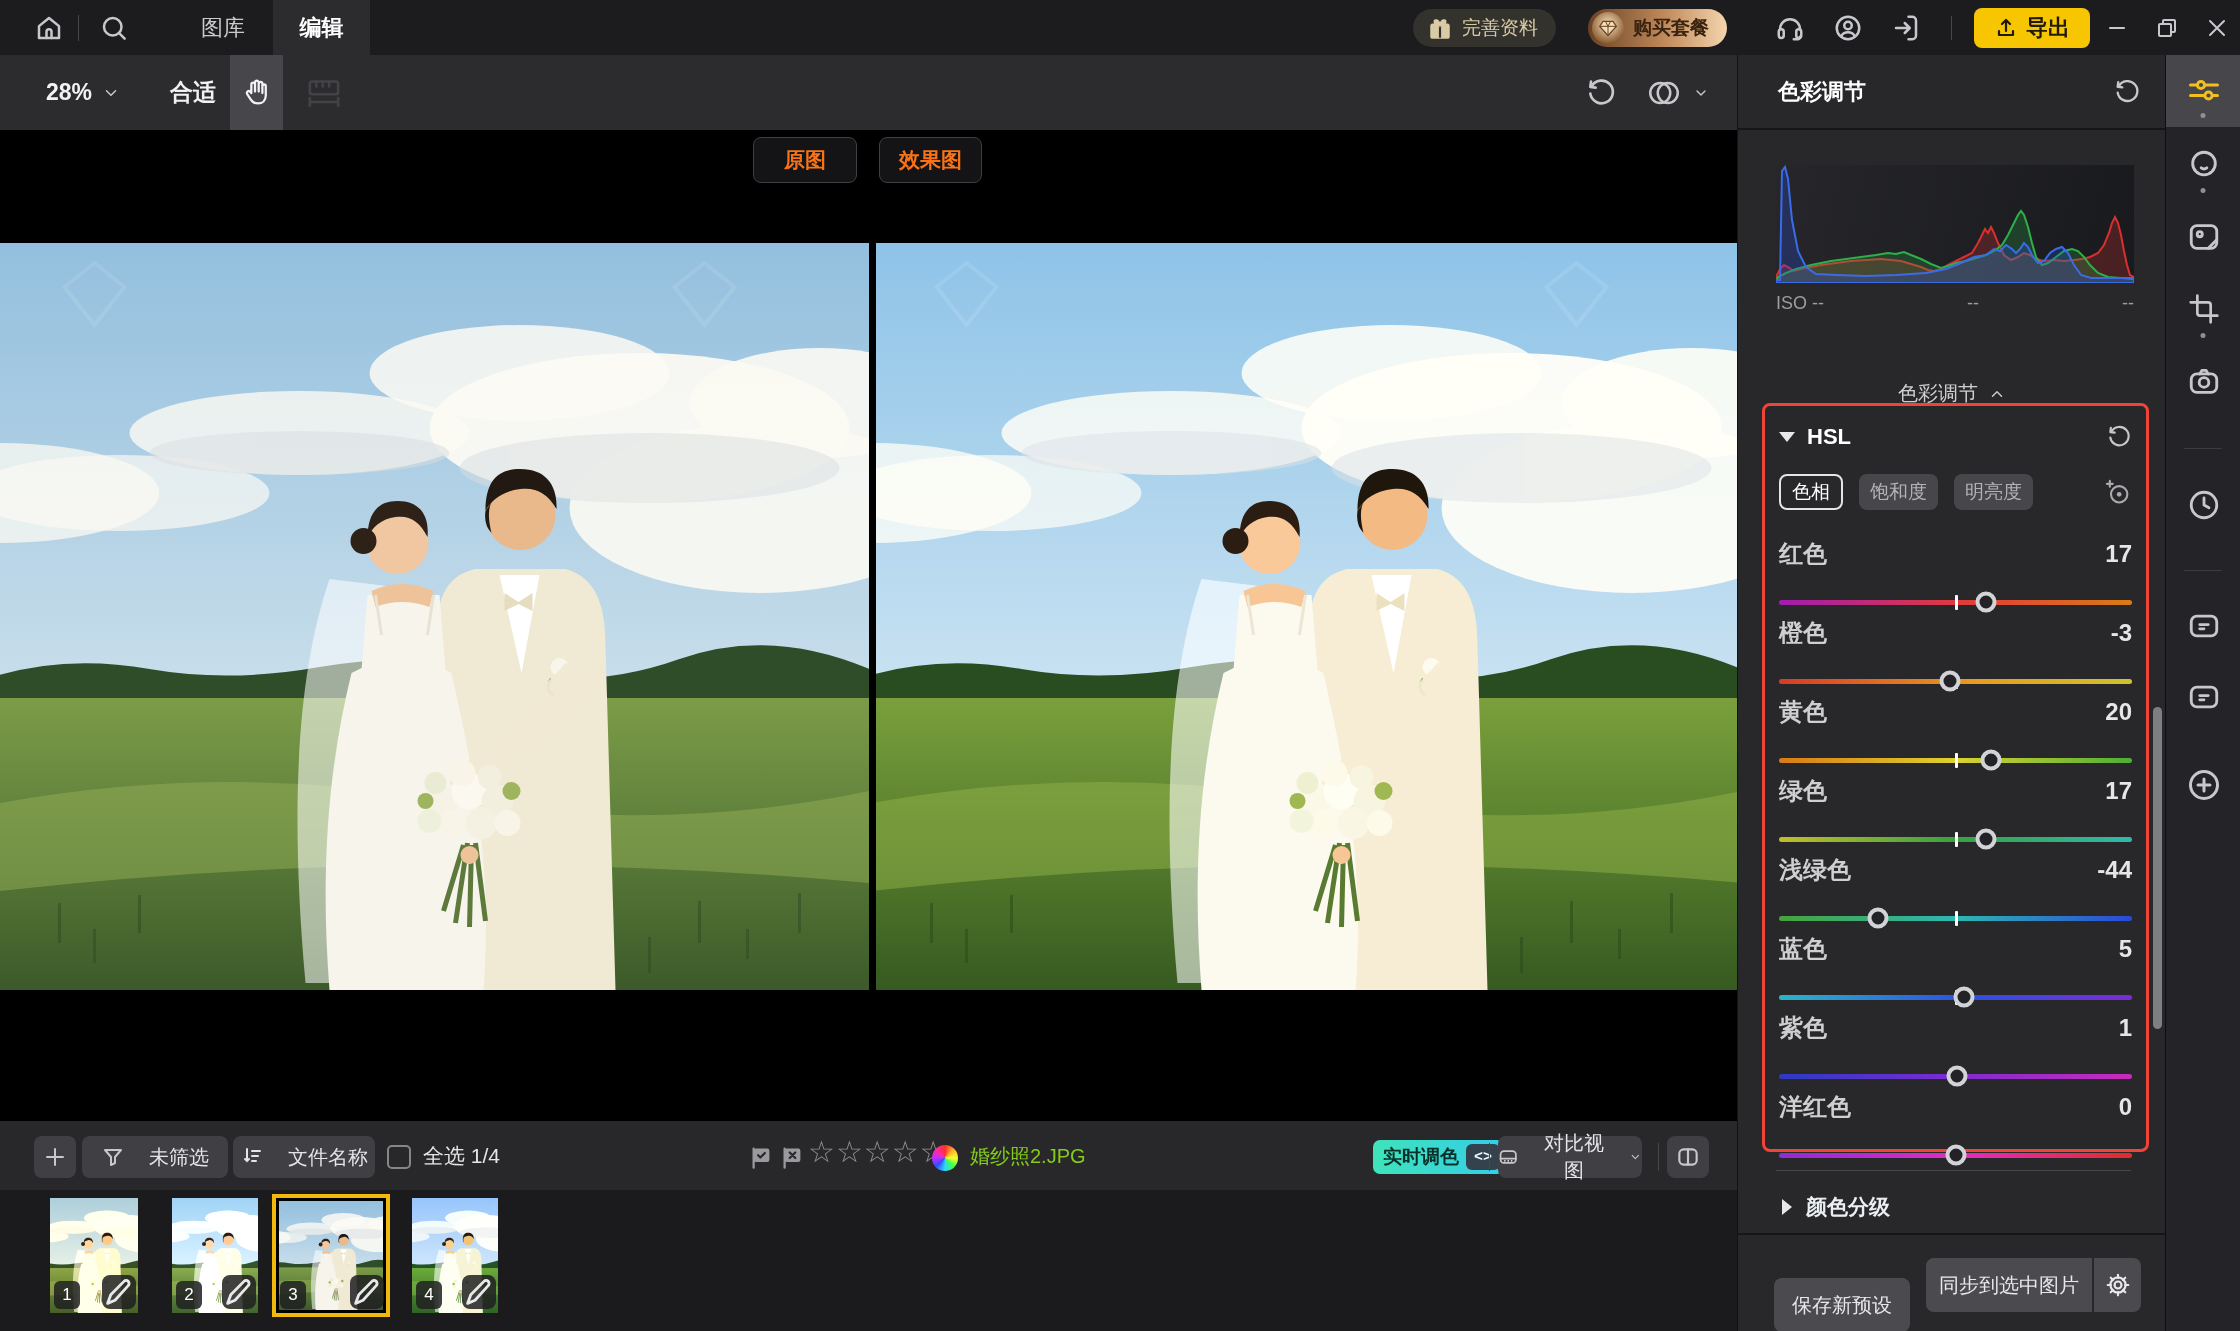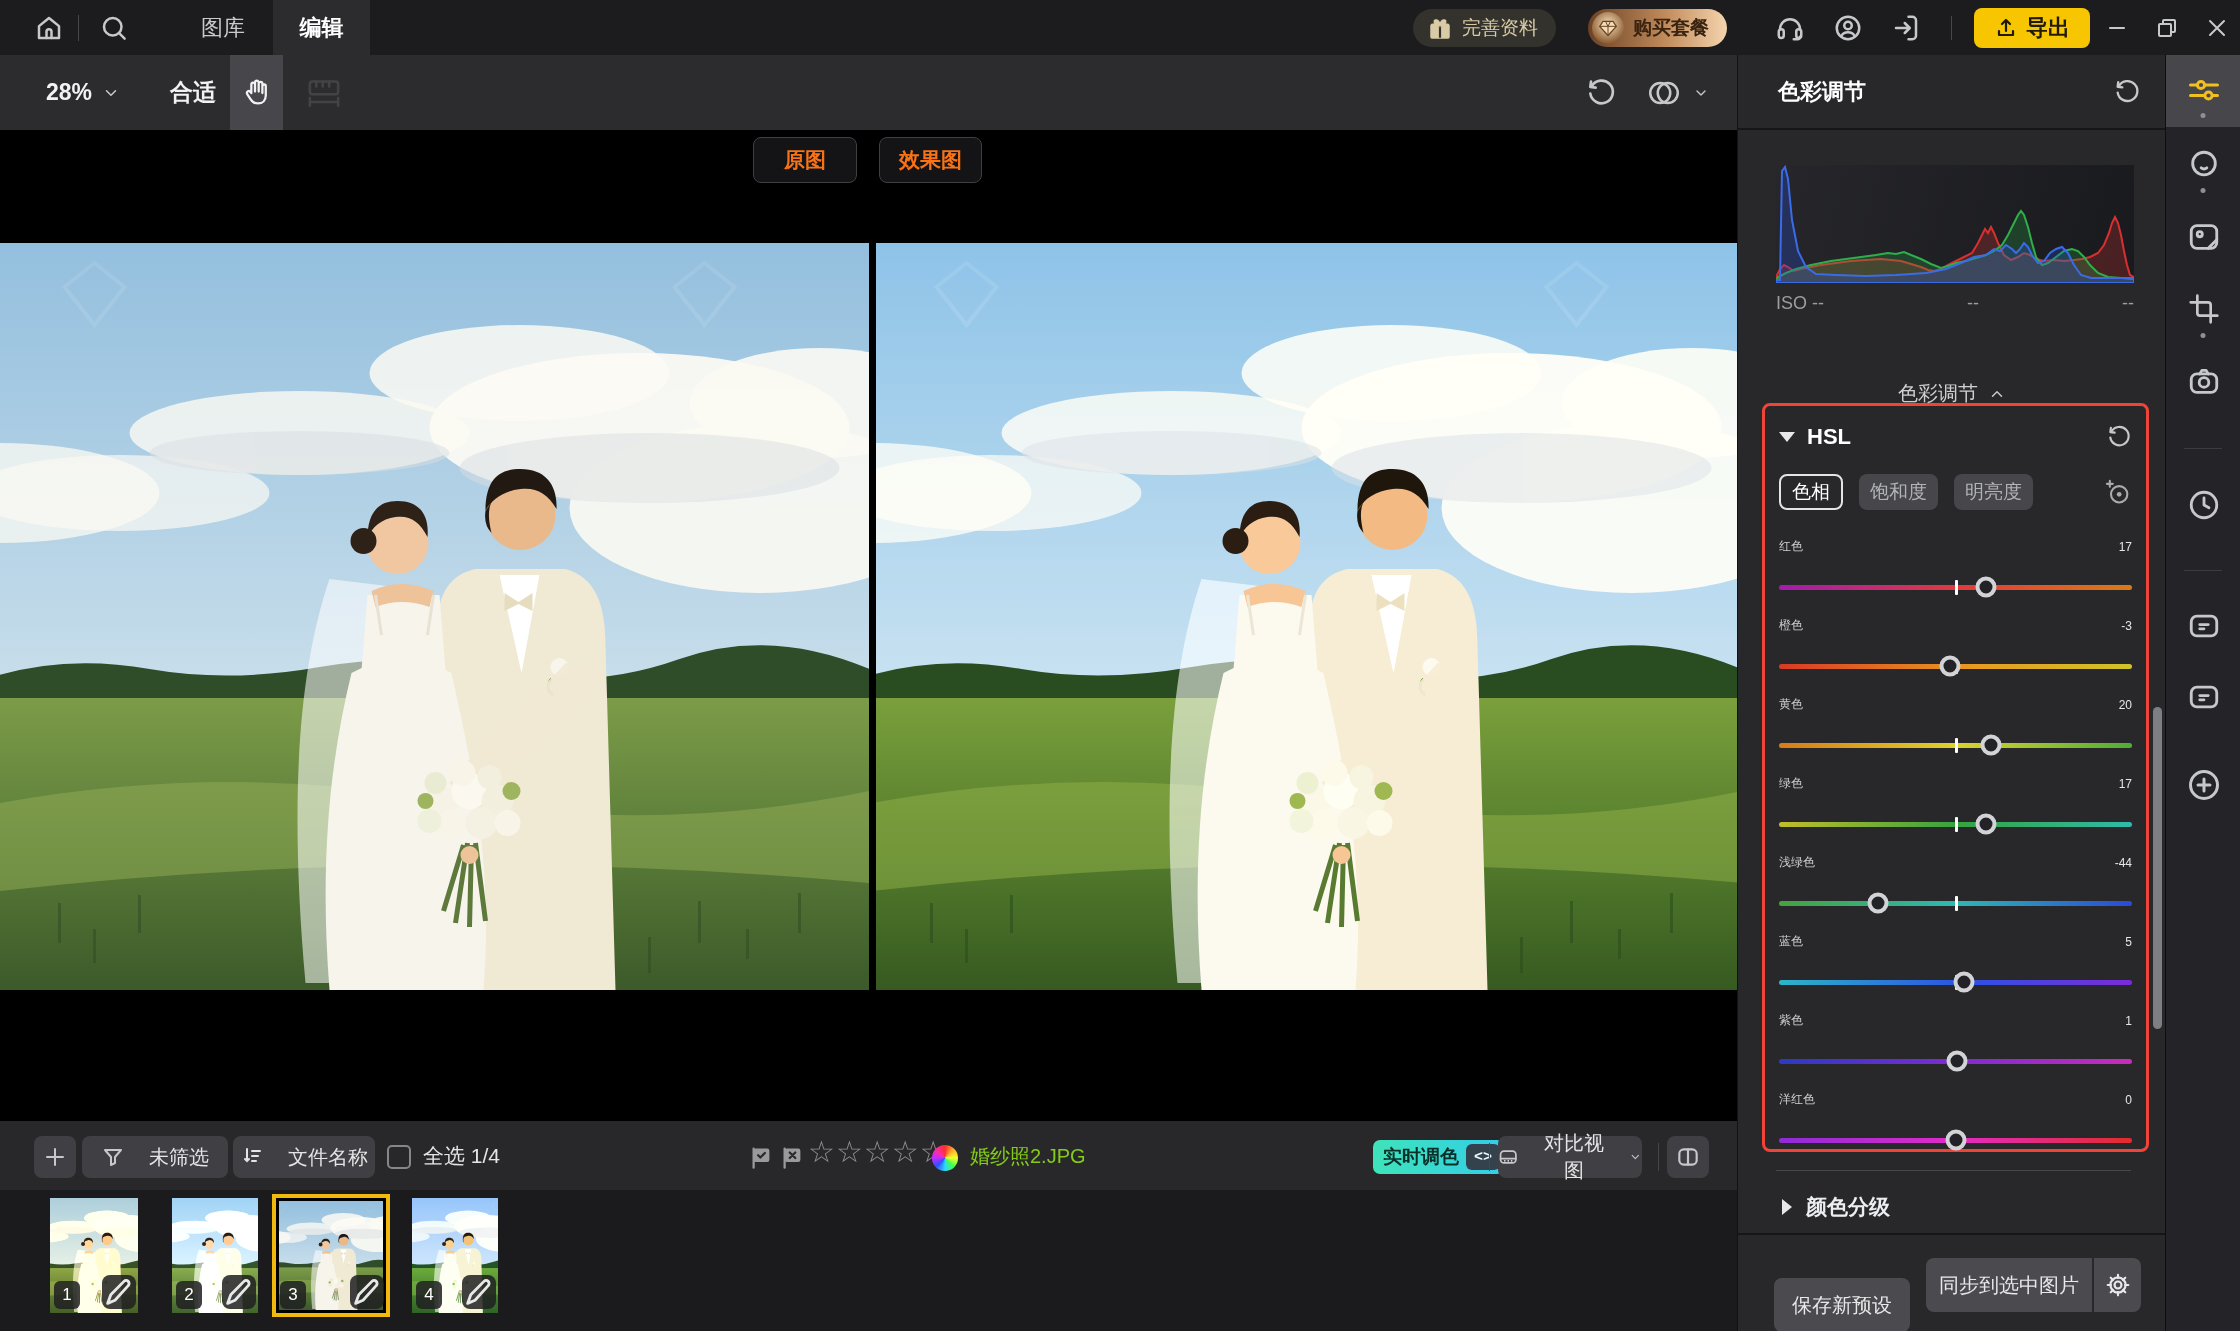--- a/index.html
+++ b/index.html
@@ -62,21 +62,21 @@
   .hsl-head{display:flex;align-items:center;gap:12px;margin-top:6px;}
   .caret-down{width:0;height:0;border-left:8px solid transparent;border-right:8px solid transparent;border-top:10px solid #e8e8ea;}
   .caret-right{width:0;height:0;border-top:8px solid transparent;border-bottom:8px solid transparent;border-left:10px solid #e8e8ea;}
   .hsl-title{font-size:22px;font-weight:bold;color:#fff;flex:1;}
   .hsl-tabs{display:flex;align-items:center;gap:16px;margin-top:24px;}
   .hsl-tab{height:36px;padding:16px 11px;border-radius:8px;background:#46464b;color:#b2b3b7;font-size:19px;display:flex;align-items:center;cursor:pointer;}
   .hsl-tab.active{background:transparent;border:2px solid #e4e4e6;color:#fff;}
   .tabs-spacer{flex:1;}
   .sliders{margin-top:14px;}
   .srow{height:79px;position:relative;}
-  .srow .lbl-line{display:flex;justify-content:space-between;align-items:center;padding-top:14px;font-size:12px;}
+  .srow .lbl-line{display:flex;justify-content:space-between;align-items:center;padding-top:14px;font-size:24px;font-weight:bold;}
   .srow .s-label{color:#cfcfd2;}
   .srow .s-value{color:#e6e6e8;}
   .track-wrap{position:relative;margin-top:22px;height:20px;}
   .track{position:absolute;left:0;right:0;top:8px;height:5px;border-radius:3px;}
   .tick{position:absolute;left:50%;top:3px;width:3px;height:15px;margin-left:-1px;background:#fff;border-radius:1px;}
   .handle{position:absolute;top:10px;width:21px;height:21px;border-radius:50%;background:#232327;border:4px solid #d2d3d6;transform:translate(-50%,-50%);cursor:pointer;}
   .grade-div{position:absolute;left:38px;top:1115px;width:355px;height:1px;background:#47474b;}
   .grade-row{position:absolute;left:44px;top:1138px;display:flex;align-items:center;gap:14px;cursor:pointer;}
   .grade-title{font-size:21px;font-weight:bold;color:#eceff1;}
   .full-div{position:absolute;left:0;top:1178px;width:428px;height:2px;background:#161618;}

